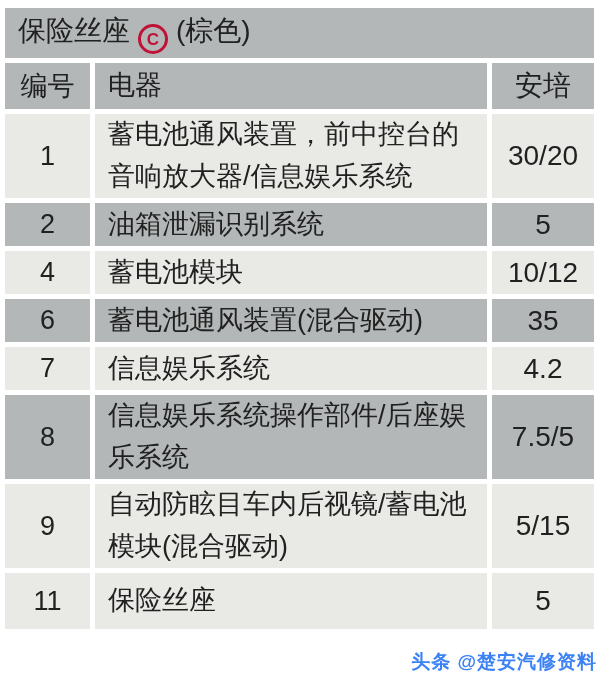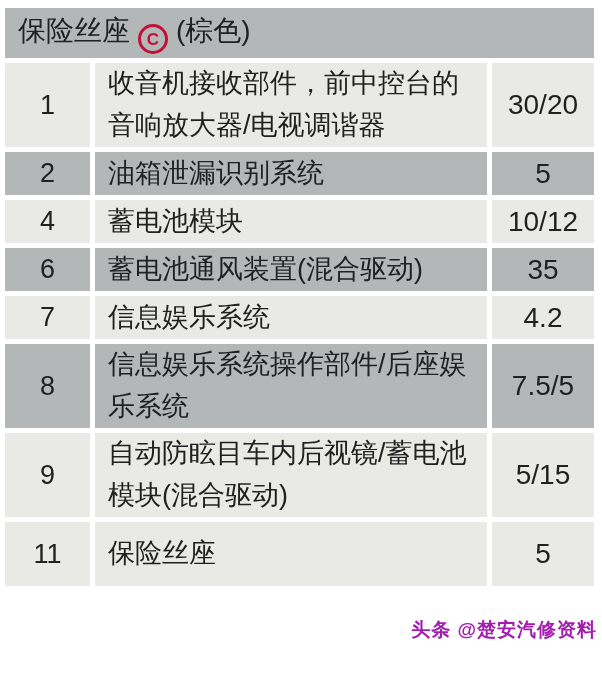--- a/index.html
+++ b/index.html
@@ -48,46 +48,46 @@
   td.no, td.amp { text-align: center; }
   td.dev {
     padding-left: 13px;
     padding-right: 6px;
     line-height: 1.55;
     word-break: break-all;
   }
   td.amp { font-size: 28px; }
   tr.row td { height: 43px; }
   tr.row.tall td { height: 84px; }
-  tr.row.last td { height: 64px; }
+  tr.row.last td { height: 56px; }
 
   .circ {
     display: inline-flex;
     align-items: center;
     justify-content: center;
     width: 24px;
     height: 24px;
     border: 3px solid #c01236;
     border-radius: 50%;
     color: #c01236;
     font-weight: bold;
     font-size: 17px;
     line-height: 1;
     margin: 0 8px;
     vertical-align: -5px;
     box-sizing: content-box;
   }
   .watermark {
     position: absolute;
-    top: 617px;
+    top: 649px;
     right: 5px;
     font-size: 19px;
     font-weight: bold;
     letter-spacing: 1px;
-    color: #a21caf;
+    color: #3b82f6;
     text-shadow: 1px 1px 0 #ffffff, 2px 2px 0 #fdfdfd;
     white-space: nowrap;
   }
 </style>
 </head>
 <body>
 
 <table class="fuse">
   <colgroup>
     <col class="c-no">
@@ -95,25 +95,30 @@
     <col class="c-amp">
   </colgroup>
   <tbody>
     <tr class="bar">
       <td class="title-cell" colspan="3">
         <span>保险丝座</span><span class="circ">
             <span>C</span>
           </span><span>(棕色)</span>
       </td>
     </tr>
+    <tr class="head">
+      <td class="no">编号</td>
+      <td class="dev">电器</td>
+      <td class="amp">安培</td>
+    </tr>
   </tbody>
   <tbody id="rows">
       <tr class="row light tall">
         <td class="no">1</td>
-        <td class="dev">收音机接收部件，前中控台的音响放大器/电视调谐器</td>
+        <td class="dev">蓄电池通风装置，前中控台的音响放大器/信息娱乐系统</td>
         <td class="amp">30/20</td>
       </tr>
       <tr class="row dark">
         <td class="no">2</td>
         <td class="dev">油箱泄漏识别系统</td>
         <td class="amp">5</td>
       </tr>
       <tr class="row light">
         <td class="no">4</td>
         <td class="dev">蓄电池模块</td>

